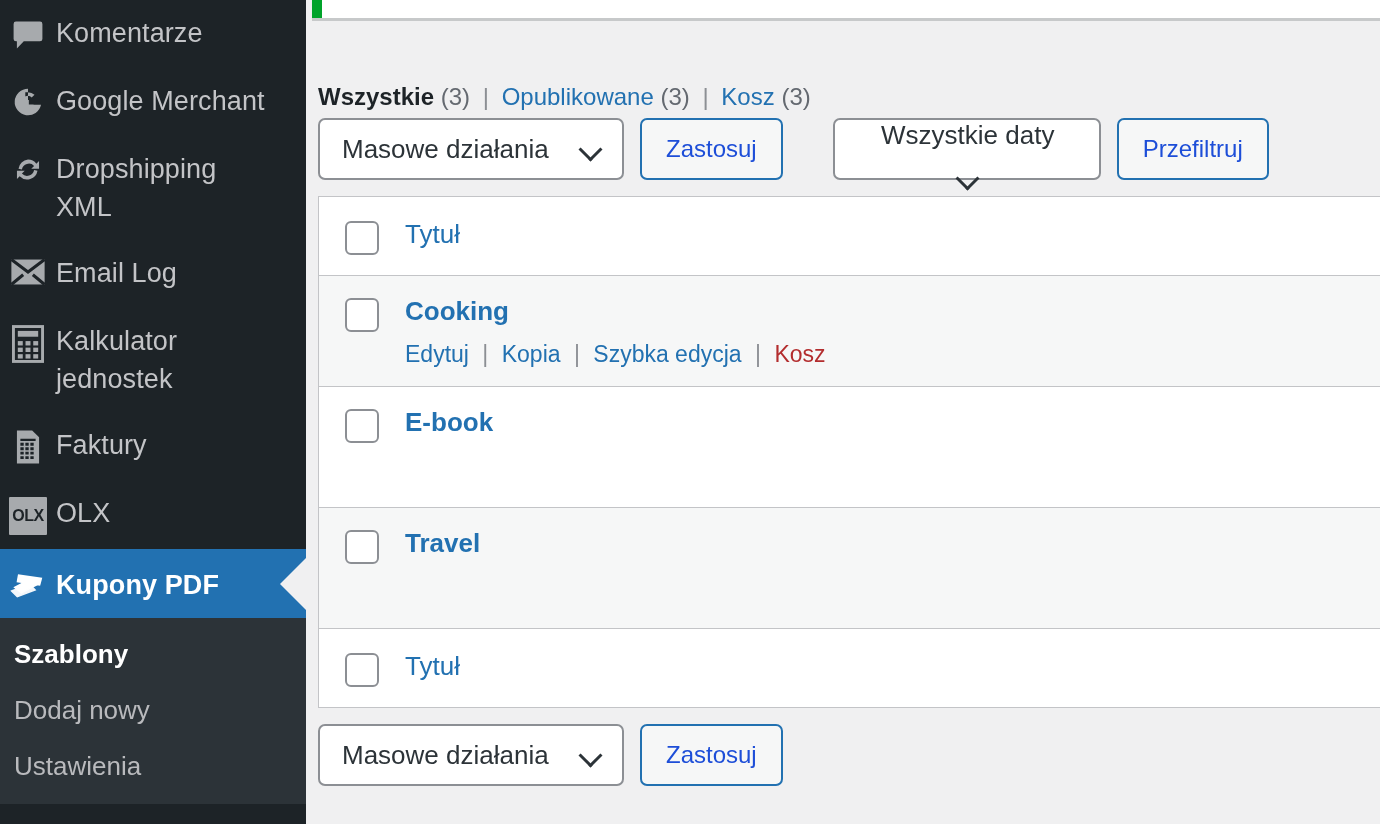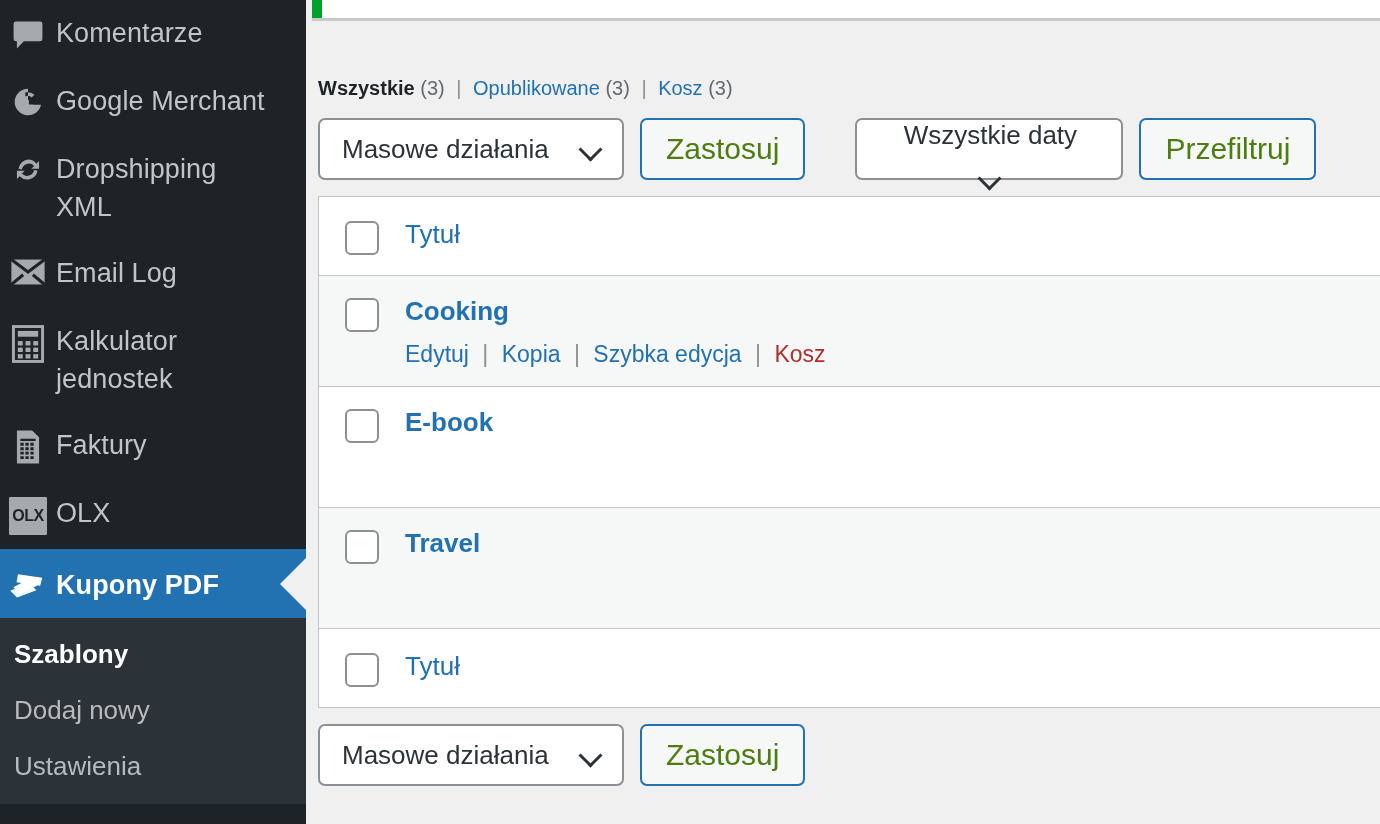--- a/index.html
+++ b/index.html
@@ -82,22 +82,22 @@
     background: #fff;
     border-left: 10px solid #00a32a;
     box-shadow: 0 1px 1px rgba(0,0,0,.06);
   }
   #notice-shadow {
     position: absolute; top: 18px; left: 6px; right: 0;
     height: 3px; background: #c7c9ca;
   }
 
   #subsubsub {
-    position: absolute; top: 72px; left: 12px;
-    font-size: 20px; line-height: 32px;
+    position: absolute; top: 81px; left: 12px;
+    font-size: 24px; line-height: 32px;
     color: #646970;
     white-space: nowrap;
     text-align: right;
   }
   #subsubsub .cur { color: #1d2327; font-weight: 700; }
   #subsubsub .lnk { color: #2271b1; }
   #subsubsub .cnt { color: #646970; }
   #subsubsub .sep { color: #8c8f94; padding: 0 6px; }
 
   .tablenav {
@@ -128,22 +128,22 @@
     width: 14px; height: 14px;
     border-right: 3px solid #2c3338;
     border-bottom: 3px solid #2c3338;
     transform: rotate(45deg);
   }
   .wp-btn {
     height: 62px;
     background: #f6f7f7;
     border: 2px solid #2271b1;
     border-radius: 7px;
-    color: #4d7c0f;
-    font-size: 30px;
+    color: #1d4ed8;
+    font-size: 24px;
     display: flex; align-items: center; justify-content: center;
     padding: 0 24px;
   }
 
   
   #list-table {
     position: absolute;
     left: 12px; right: -40px;
     top: 196px;
     background: #fff;

